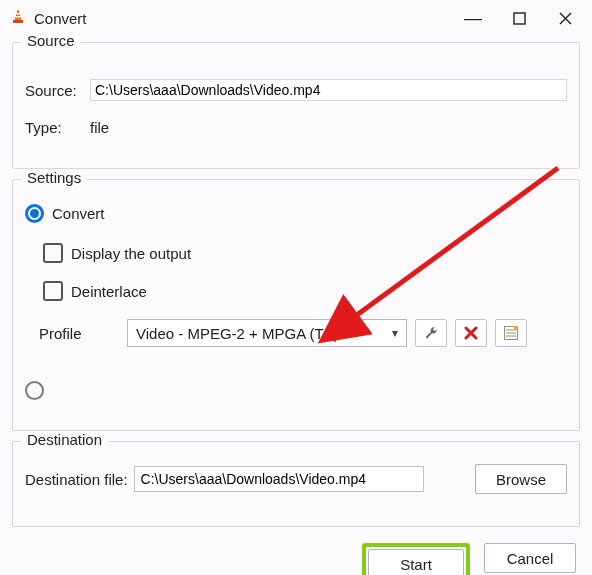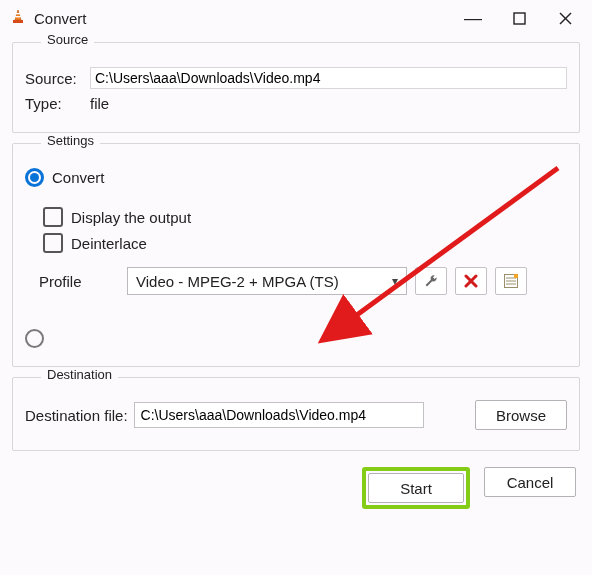--- a/index.html
+++ b/index.html
@@ -26,24 +26,23 @@
   .group {
     border: 1px solid #d9d6db;
     border-radius: 2px;
     margin: 6px 12px 10px 12px;
     padding: 18px 12px 14px 12px;
     position: relative;
   }
   .group-title {
     position: absolute; top: -11px; left: 8px;
     background: #fdfafe; padding: 0 6px;
-    font-size: 13px;
-    margin-left: 20px;
-  }
-  .row { display: flex; align-items: center; margin: 6px 0; }
+    font-size: 15px;
+  }
+  .row { display: flex; align-items: center; margin: 18px 0; }
   .lbl { width: 65px; font-size: 15px; }
   .value { font-size: 15px; }
   .src-input {
     flex: 1; height: 22px; border: 1px solid #d9d6db;
     padding: 0 4px; font-size: 14px; background: #fff;
   }
   .radio {
     width: 19px; height: 19px; border-radius: 50%;
     border: 2px solid #7a7a7a; margin-right: 8px;
     display: inline-flex; align-items: center; justify-content: center;

